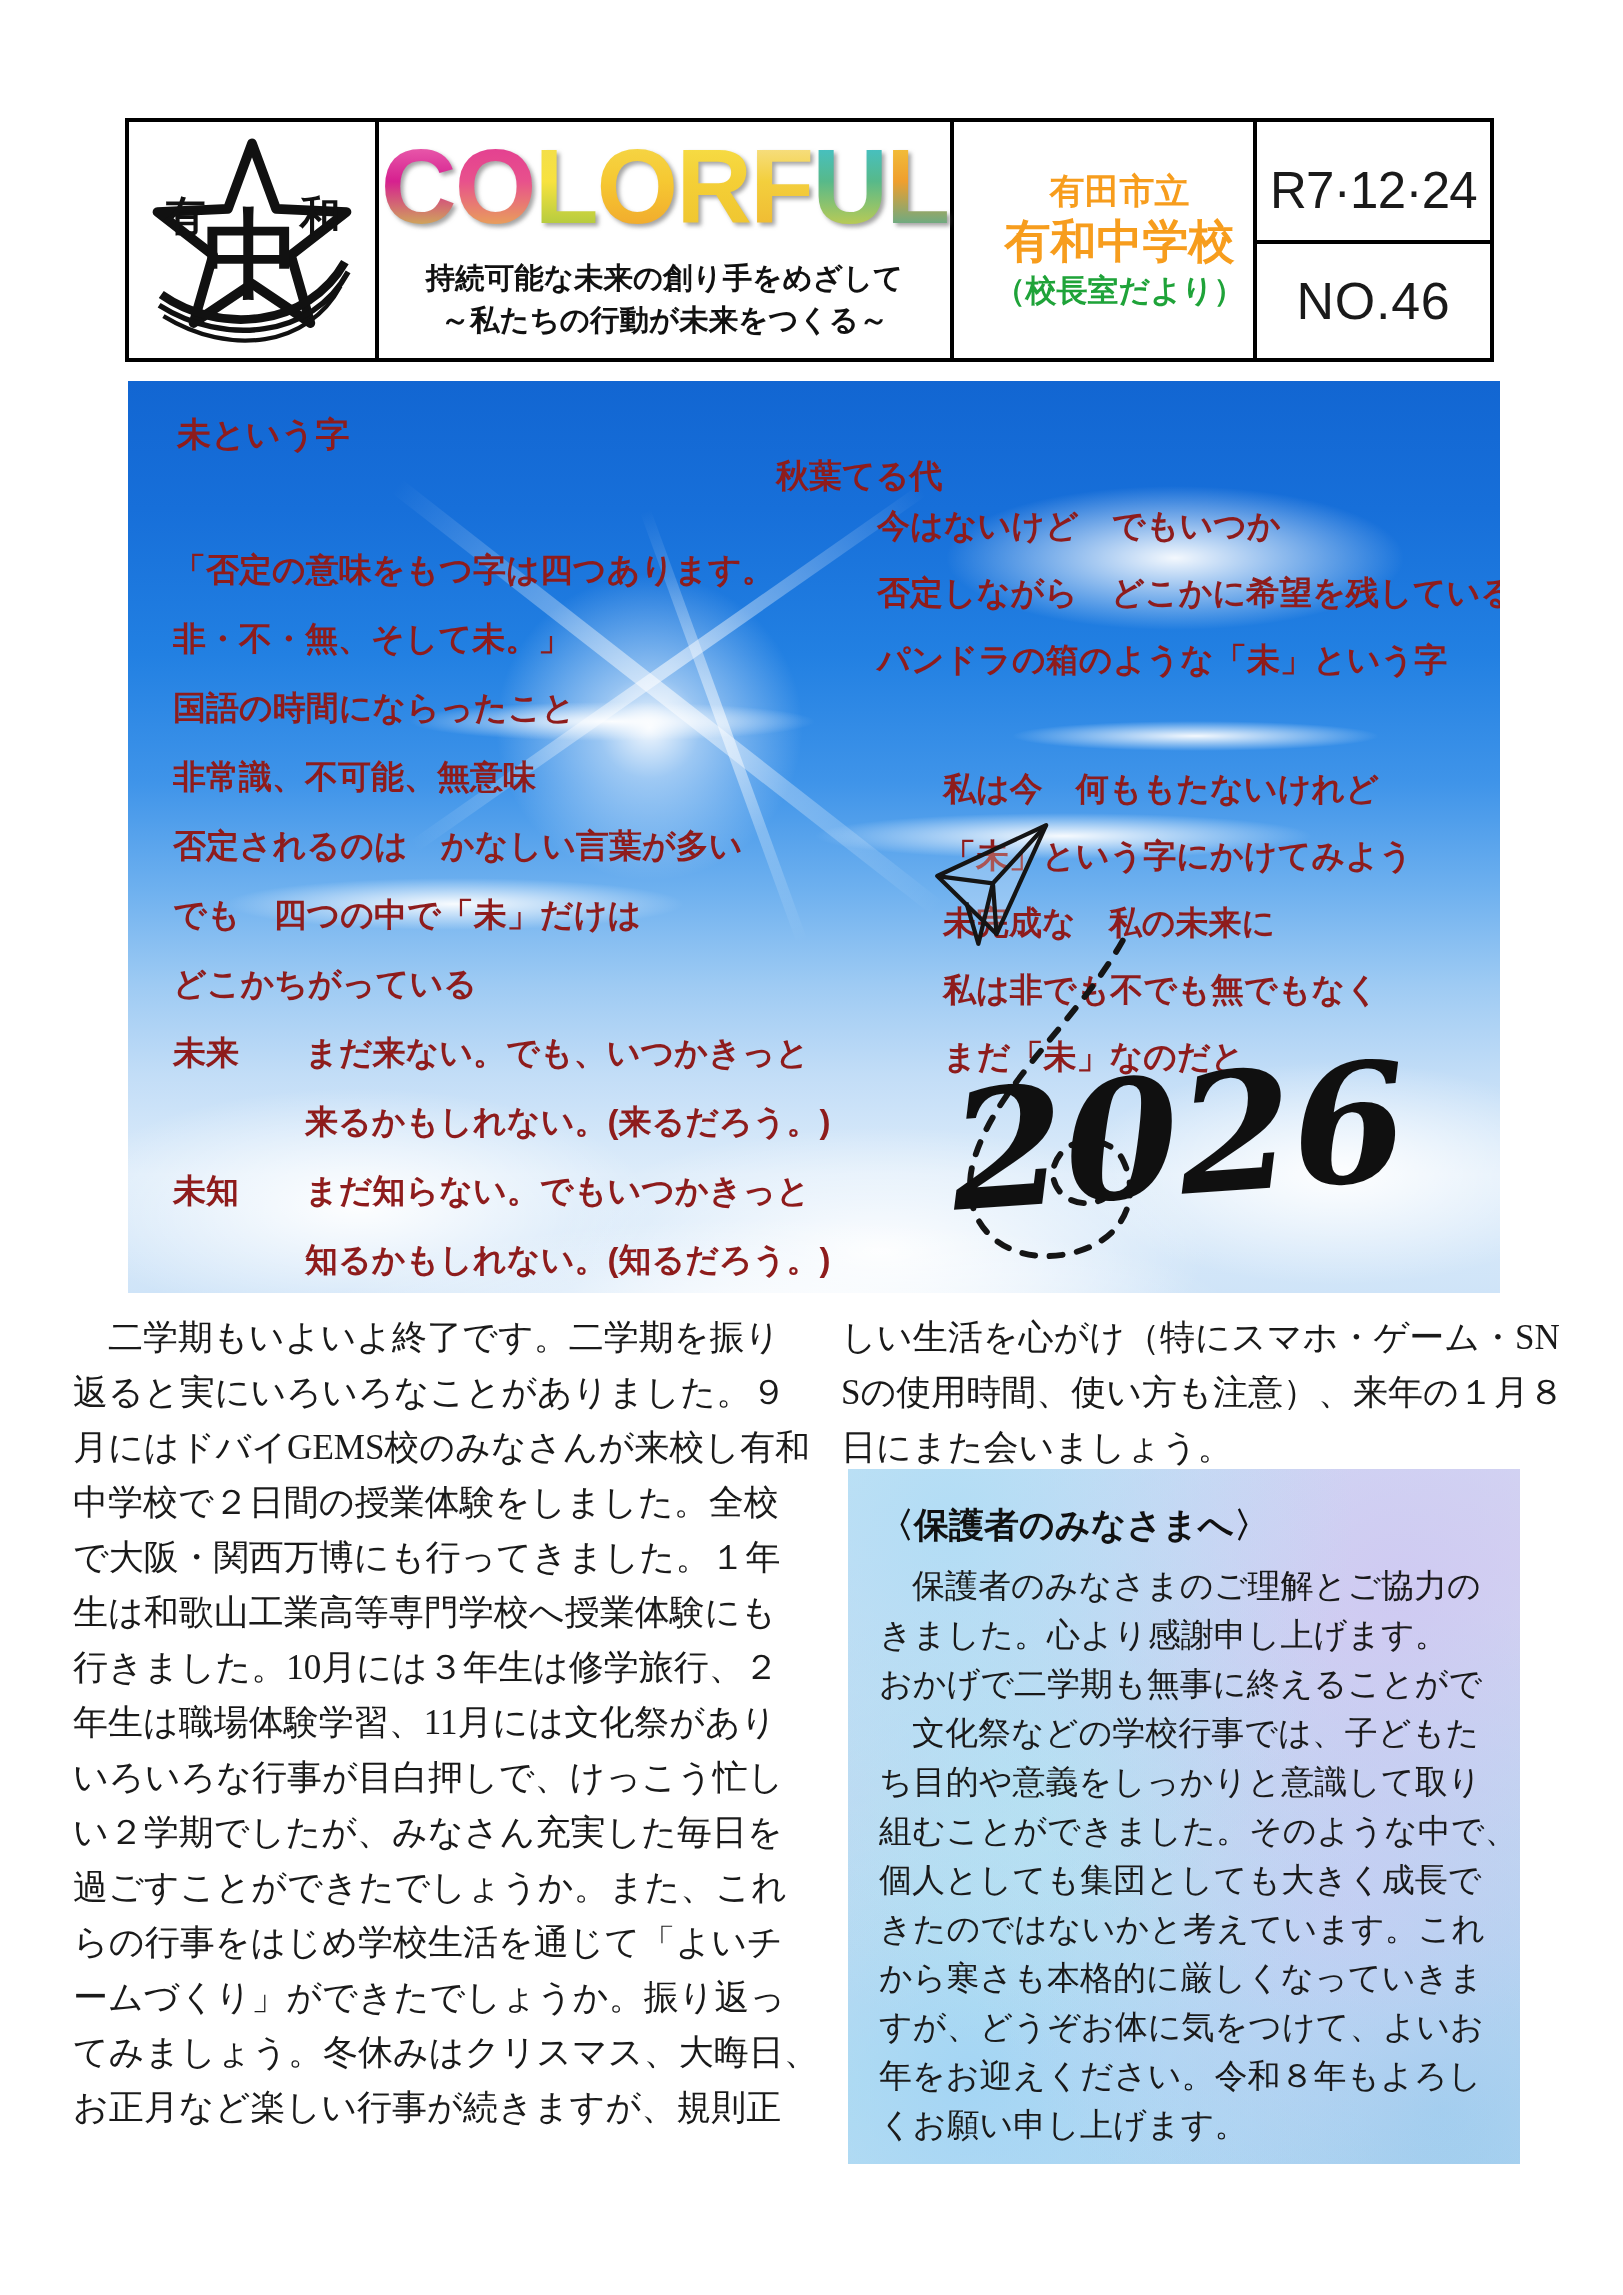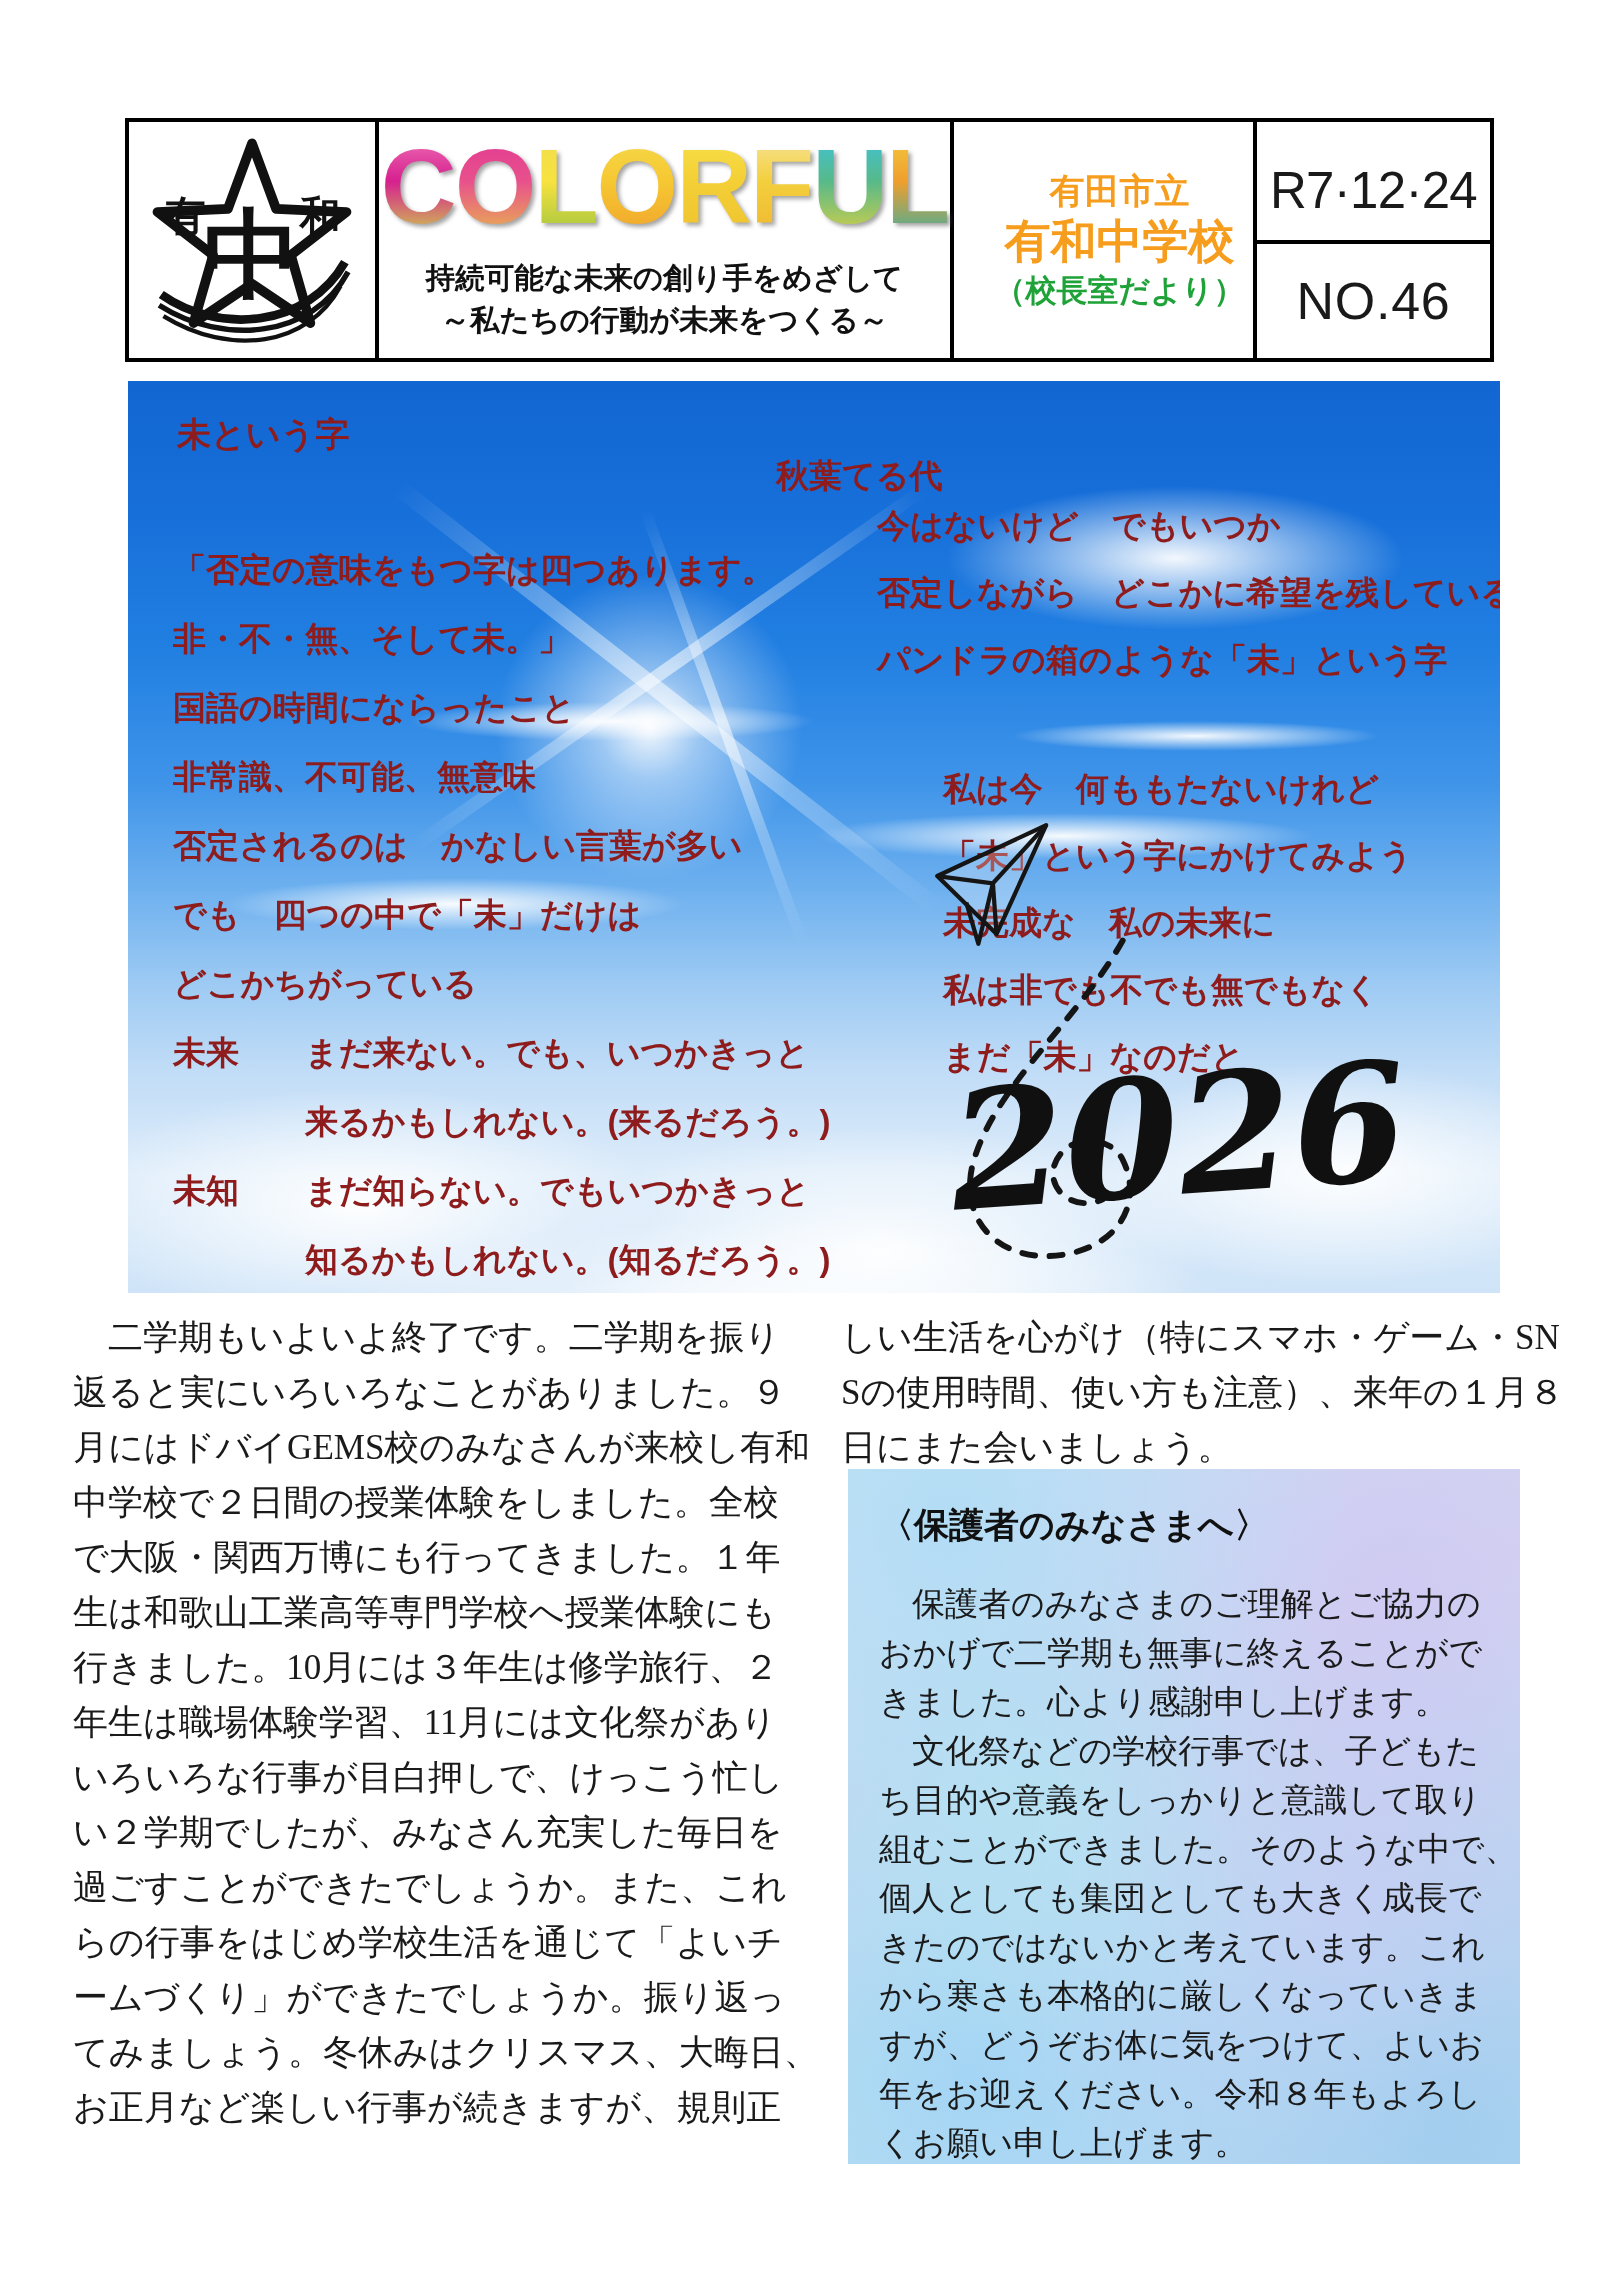--- a/index.html
+++ b/index.html
@@ -56,21 +56,21 @@
   
   .parents{position:absolute;left:848px;top:1469px;width:672px;height:695px;box-sizing:border-box;padding:33px 29px 0 31px;
     background:
       radial-gradient(ellipse at 15% 8%, rgba(175,220,245,.9), transparent 50%),
       radial-gradient(ellipse at 82% 18%, rgba(205,200,242,.85), transparent 55%),
       radial-gradient(ellipse at 30% 45%, rgba(180,232,240,.7), transparent 50%),
       radial-gradient(ellipse at 72% 62%, rgba(198,208,245,.8), transparent 55%),
       radial-gradient(ellipse at 18% 88%, rgba(158,210,245,.85), transparent 55%),
       radial-gradient(ellipse at 88% 92%, rgba(140,200,235,.8), transparent 55%),
       linear-gradient(160deg,#cfe6f5 0%,#d9d8f1 35%,#c6e7ef 65%,#cddef5 100%);}
-  .parents-heading{font-family:"Liberation Sans","DejaVu Sans",sans-serif;font-weight:bold;font-size:35px;color:#111;margin-bottom:31px;}
+  .parents-heading{font-family:"Liberation Sans","DejaVu Sans",sans-serif;font-weight:bold;font-size:35px;color:#111;margin-bottom:13px;}
   .parents .t-line{font-size:33px;height:49px;line-height:49px;white-space:nowrap;}
 
   svg text{font-family:"Liberation Sans","DejaVu Sans",sans-serif;}
 </style>
 </head>
 <body>
 
 <div class="page">
 
   <div class="header">
@@ -190,22 +190,22 @@
 
   <div class="col col-right">
     <div class="t-line">しい生活を心がけ（特にスマホ・ゲーム・SN</div>
     <div class="t-line">Sの使用時間、使い方も注意）、来年の１月８</div>
     <div class="t-line">日にまた会いましょう。</div>
   </div>
 
   <div class="parents">
     <div class="parents-heading">〈保護者のみなさまへ〉</div>
     <div class="t-line">　保護者のみなさまのご理解とご協力の</div>
+    <div class="t-line">きました。心より感謝申し上げます。</div>
     <div class="t-line">おかげで二学期も無事に終えることがで</div>
-    <div class="t-line">きました。心より感謝申し上げます。</div>
     <div class="t-line">　文化祭などの学校行事では、子どもた</div>
     <div class="t-line">ち目的や意義をしっかりと意識して取り</div>
     <div class="t-line">組むことができました。そのような中で、</div>
     <div class="t-line">個人としても集団としても大きく成長で</div>
     <div class="t-line">きたのではないかと考えています。これ</div>
     <div class="t-line">から寒さも本格的に厳しくなっていきま</div>
     <div class="t-line">すが、どうぞお体に気をつけて、よいお</div>
     <div class="t-line">年をお迎えください。令和８年もよろし</div>
     <div class="t-line">くお願い申し上げます。</div>
   </div>

